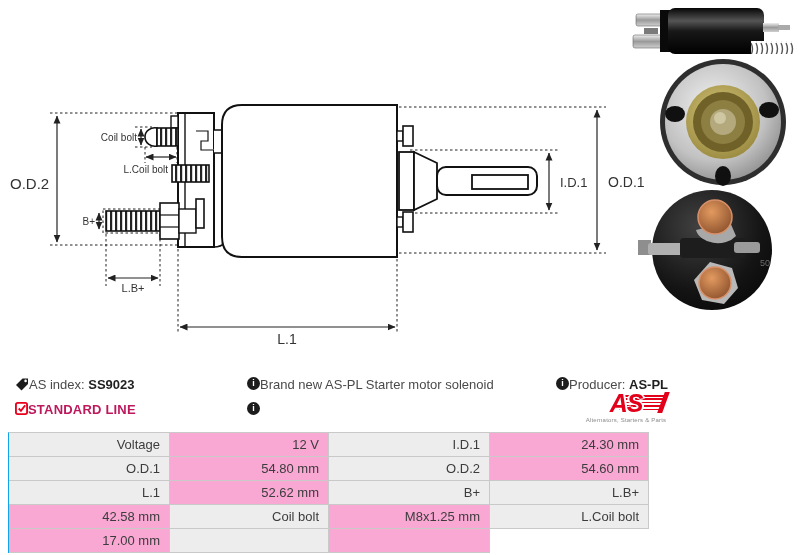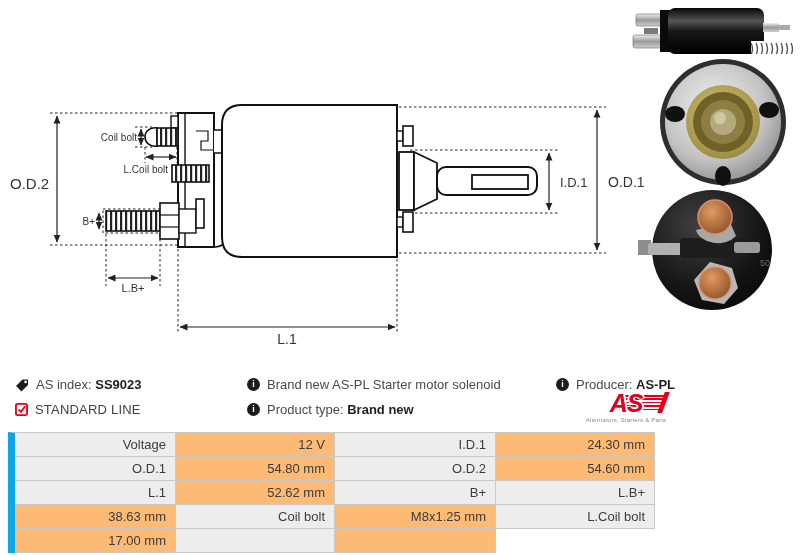--- a/index.html
+++ b/index.html
@@ -4,47 +4,47 @@
 <style>
   html,body{margin:0;padding:0;background:#fff;}
   .page{
     position:relative;width:800px;height:555px;background:#fff;overflow:hidden;
     font-family:"Liberation Sans", sans-serif;color:#3c3c3c;
   }
   svg{display:block;}
   .abs{position:absolute;}
 
   
-  .info-item{position:absolute;display:flex;align-items:center;gap:7px;font-size:13px;color:#4a4a4a;white-space:nowrap;}
+  .info-item{position:absolute;display:flex;font-size:13px;color:#4a4a4a;white-space:nowrap;}
   .info-item b{color:#1f1f1f;}
   .info-icon{width:13px;height:13px;border-radius:50%;background:#1c1c1c;color:#fff;
     font-size:9px;font-weight:bold;line-height:13px;text-align:center;flex:0 0 auto;}
   .info-icon::before{content:"i";}
-  .standard{color:#404040;font-weight:normal;letter-spacing:.2px;}
+  .standard{color:#be185d;font-weight:bold;letter-spacing:.2px;}
 
   
   .as-logo{position:absolute;left:584px;top:391px;width:84px;text-align:center;}
   .as-logo-mark{position:relative;height:25px;}
   .as-logo-stripes{position:absolute;right:6px;top:4px;width:40px;height:16px;
     background:repeating-linear-gradient(180deg,#e2001a 0 1.6px,#ffffff 1.6px 3.4px);
     transform:skewX(-20deg);}
   .as-logo-text{position:relative;display:inline-block;font-style:italic;font-weight:bold;
     font-size:25px;line-height:25px;color:#e2001a;letter-spacing:-1px;
     text-shadow:-2px 0 0 #fff,2px 0 0 #fff,0 1px 0 #fff,0 -1px 0 #fff;}
   .as-logo-bar{position:absolute;right:2px;top:1px;width:5px;height:21px;background:#e2001a;transform:skewX(-20deg);}
   .as-logo-sub{font-size:6px;color:#8a8a8a;margin-top:1px;letter-spacing:.2px;white-space:nowrap;}
 
   
   .spec-table{position:absolute;left:8px;top:432px;display:grid;
     grid-template-columns:161px 159px 161px 159px;grid-auto-rows:24px;
-    border-top:1px solid #c9c9c9;border-left:7px solid #0ea5e9;font-size:13px;}
+    border-top:1px solid #c9c9c9;border-left:1px solid #0ea5e9;font-size:13px;}
   .spec-table .cell{border-right:1px solid #c9c9c9;border-bottom:1px solid #c9c9c9;
     line-height:23px;text-align:right;padding-right:9px;box-sizing:border-box;overflow:hidden;}
   .spec-table .tl{background:#ededed;color:#3c3c3c;}
-  .spec-table .tv{background:#fdba74;color:#3c3c3c;}
+  .spec-table .tv{background:#f9a8d4;color:#3c3c3c;}
 </style>
 </head>
 <body>
 
 <div class="page">
 
   <svg class="abs" style="left:0;top:0" width="650" height="370" viewBox="0 0 650 370">
     <defs>
       <marker id="mE" markerWidth="9" markerHeight="8" refX="7.5" refY="3.5" orient="auto" markerUnits="userSpaceOnUse">
         <path d="M0,0 L8,3.5 L0,7 Z" fill="#222"></path>
@@ -223,21 +223,20 @@
     <span class="standard">STANDARD LINE</span>
   </div>
 
   <div class="info-item" style="left:247px;top:377px">
     <span class="info-icon"></span>
     <span>Brand new AS-PL Starter motor solenoid</span>
   </div>
 
   <div class="info-item" style="left:247px;top:402px">
     <span class="info-icon"></span>
-    <span><span>Product type:</span>&nbsp;<b>Brand new</b></span>
   </div>
 
   <div class="info-item" style="left:556px;top:377px">
     <span class="info-icon"></span>
     <span><span>Producer:</span>&nbsp;<b>AS-PL</b></span>
   </div>
 
   <div class="as-logo">
     <div class="as-logo-mark">
       <div class="as-logo-stripes"></div>
@@ -256,21 +255,21 @@
     <div class="cell tl">O.D.1</div>
     <div class="cell tv">54.80 mm</div>
     <div class="cell tl">O.D.2</div>
     <div class="cell tv">54.60 mm</div>
 
     <div class="cell tl">L.1</div>
     <div class="cell tv">52.62 mm</div>
     <div class="cell tl">B+</div>
 
     <div class="cell tl">L.B+</div>
-    <div class="cell tv">38.63 mm</div>
+    <div class="cell tv">42.58 mm</div>
     <div class="cell tl">Coil bolt</div>
     <div class="cell tv">M8x1.25 mm</div>
 
     <div class="cell tl">L.Coil bolt</div>
     <div class="cell tv">17.00 mm</div>
     <div class="cell tl"></div>
     <div class="cell tv"></div>
   </div>
 
 </div>

